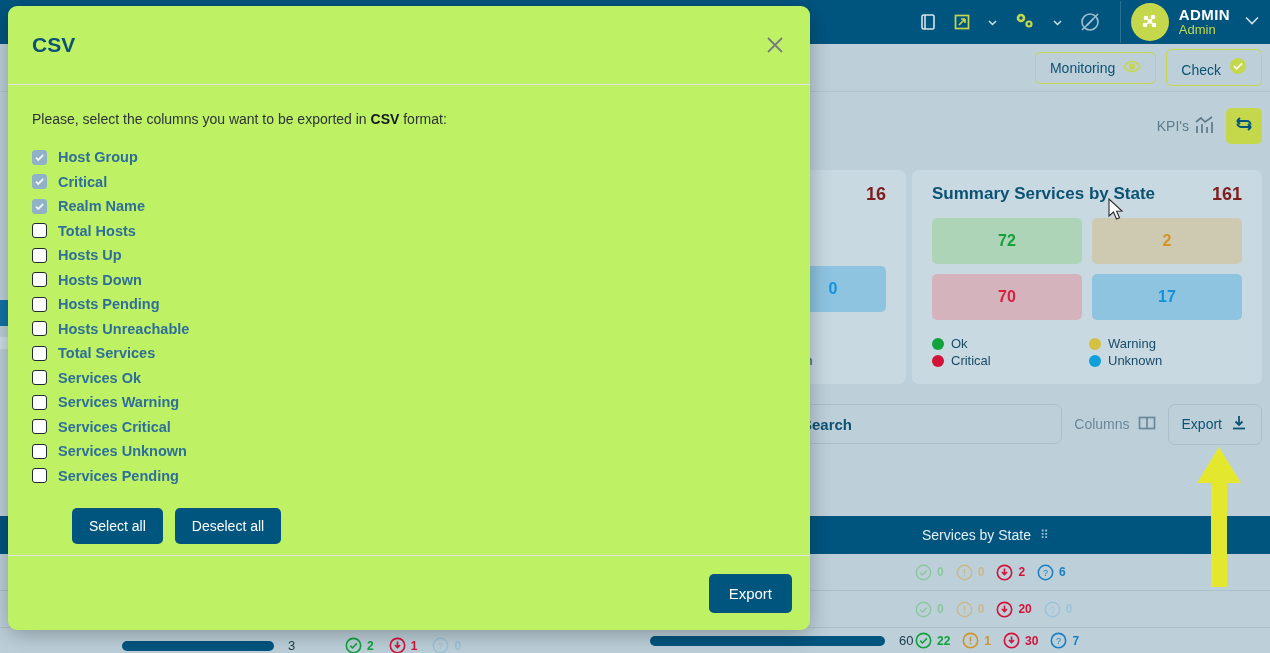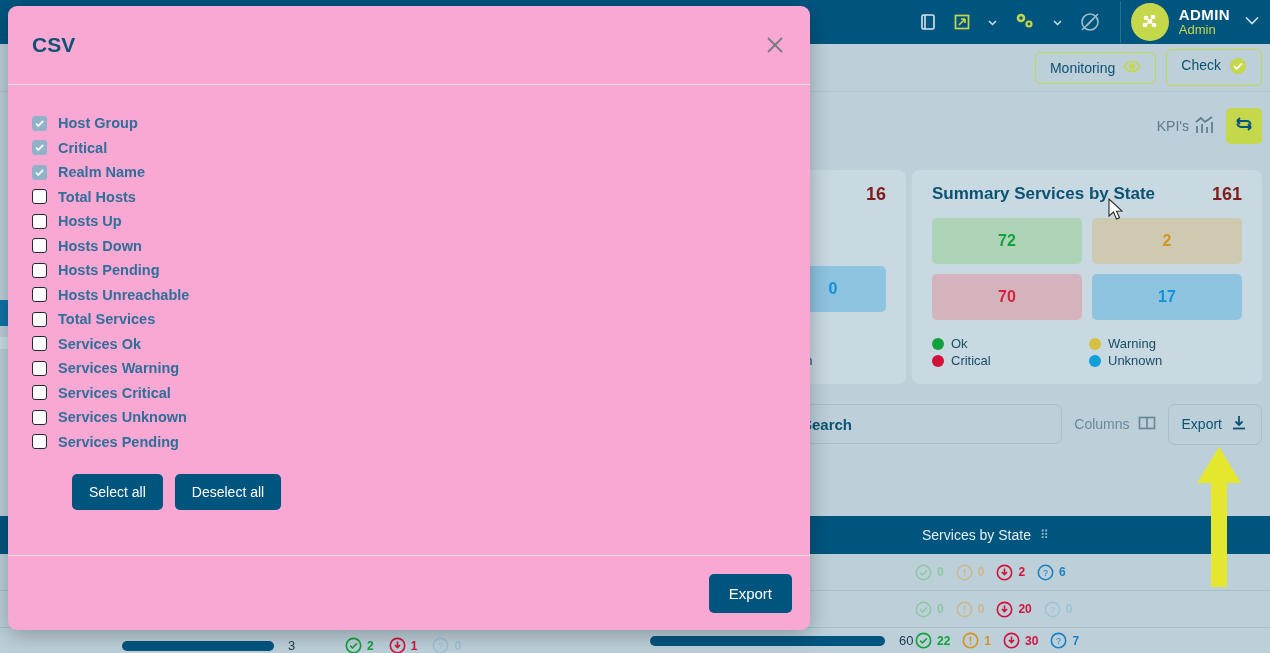--- a/index.html
+++ b/index.html
@@ -34,21 +34,21 @@
   .user-role { color: #c5d74a; font-size: 13px; }
   .user-caret { color: #cfe0e8; padding: 0 8px 0 4px; }
 
   .subbar {
     position: absolute; left: 0; top: 44px; width: 1270px; height: 48px;
     background: #bdd0da; display: flex; align-items: center; justify-content: flex-end;
     gap: 10px; padding-right: 8px;
     border-bottom: 1px solid #aec3cf;
   }
   .pill {
-    display: flex; align-items: flex-start; gap: 8px;
+    display: flex; align-items: flex-end; gap: 8px;
     border: 1px solid #c5d74a; border-radius: 5px;
     padding: 7px 14px; color: #0c5273; font-size: 14px; background: transparent;
   }
 
   .kpibar {
     position: absolute; left: 0; top: 100px; width: 1270px; height: 52px;
     display: flex; align-items: center; justify-content: flex-end; gap: 10px; padding-right: 8px;
   }
   .kpi-label { color: #5d7b8a; font-size: 14px; display: flex; align-items: center; gap: 5px; }
   .refresh-btn {
@@ -138,21 +138,21 @@
     position: absolute; left: 466px; top: 0; width: 276px; height: 22px;
     background: #bdd0da; border-radius: 4px;
   }
 
   
   .arrow { position: absolute; left: 1196px; top: 447px; width: 46px; height: 140px; }
 
   
   .modal {
     position: absolute; left: 8px; top: 6px; width: 802px; height: 624px;
-    background: #f9a8d4; border-radius: 9px;
+    background: #bef264; border-radius: 9px;
     box-shadow: 0 5px 22px rgba(0,0,0,.28);
     overflow: hidden;
   }
   .modal-head {
     height: 79px; display: flex; align-items: center; justify-content: space-between;
     padding: 0 24px 0 24px; border-bottom: 1px solid #e0e2e5;
   }
   .modal-title { color: #0c5273; font-size: 21px; font-weight: bold; }
   .close-x { color: #767b80; display: flex; align-items: center; cursor: pointer; }
 
@@ -541,20 +541,23 @@
       <div class="modal-title">CSV</div>
       <div class="close-x">
         <svg width="22" height="22" viewBox="0 0 22 22" fill="none" stroke="#767b80" stroke-width="1.8">
           <line x1="4" y1="4" x2="18" y2="18"></line>
             <line x1="18" y1="4" x2="4" y2="18"></line>
         </svg>
       </div>
     </div>
 
     <div class="modal-body">
+      <div class="intro">
+        <span>Please, select the columns you want to be exported in </span><b>CSV</b><span> format:</span>
+      </div>
 
       <div class="opt-list">
         <label class="opt">
           <span class="cb on">
             <svg width="11" height="11" viewBox="0 0 11 11" fill="none" stroke="#f2f6f9" stroke-width="1.8">
                 <path d="M2 5.6l2.3 2.3L9.2 3"></path>
               </svg>
           </span>
           <span class="opt-label">Host Group</span>
         </label>

